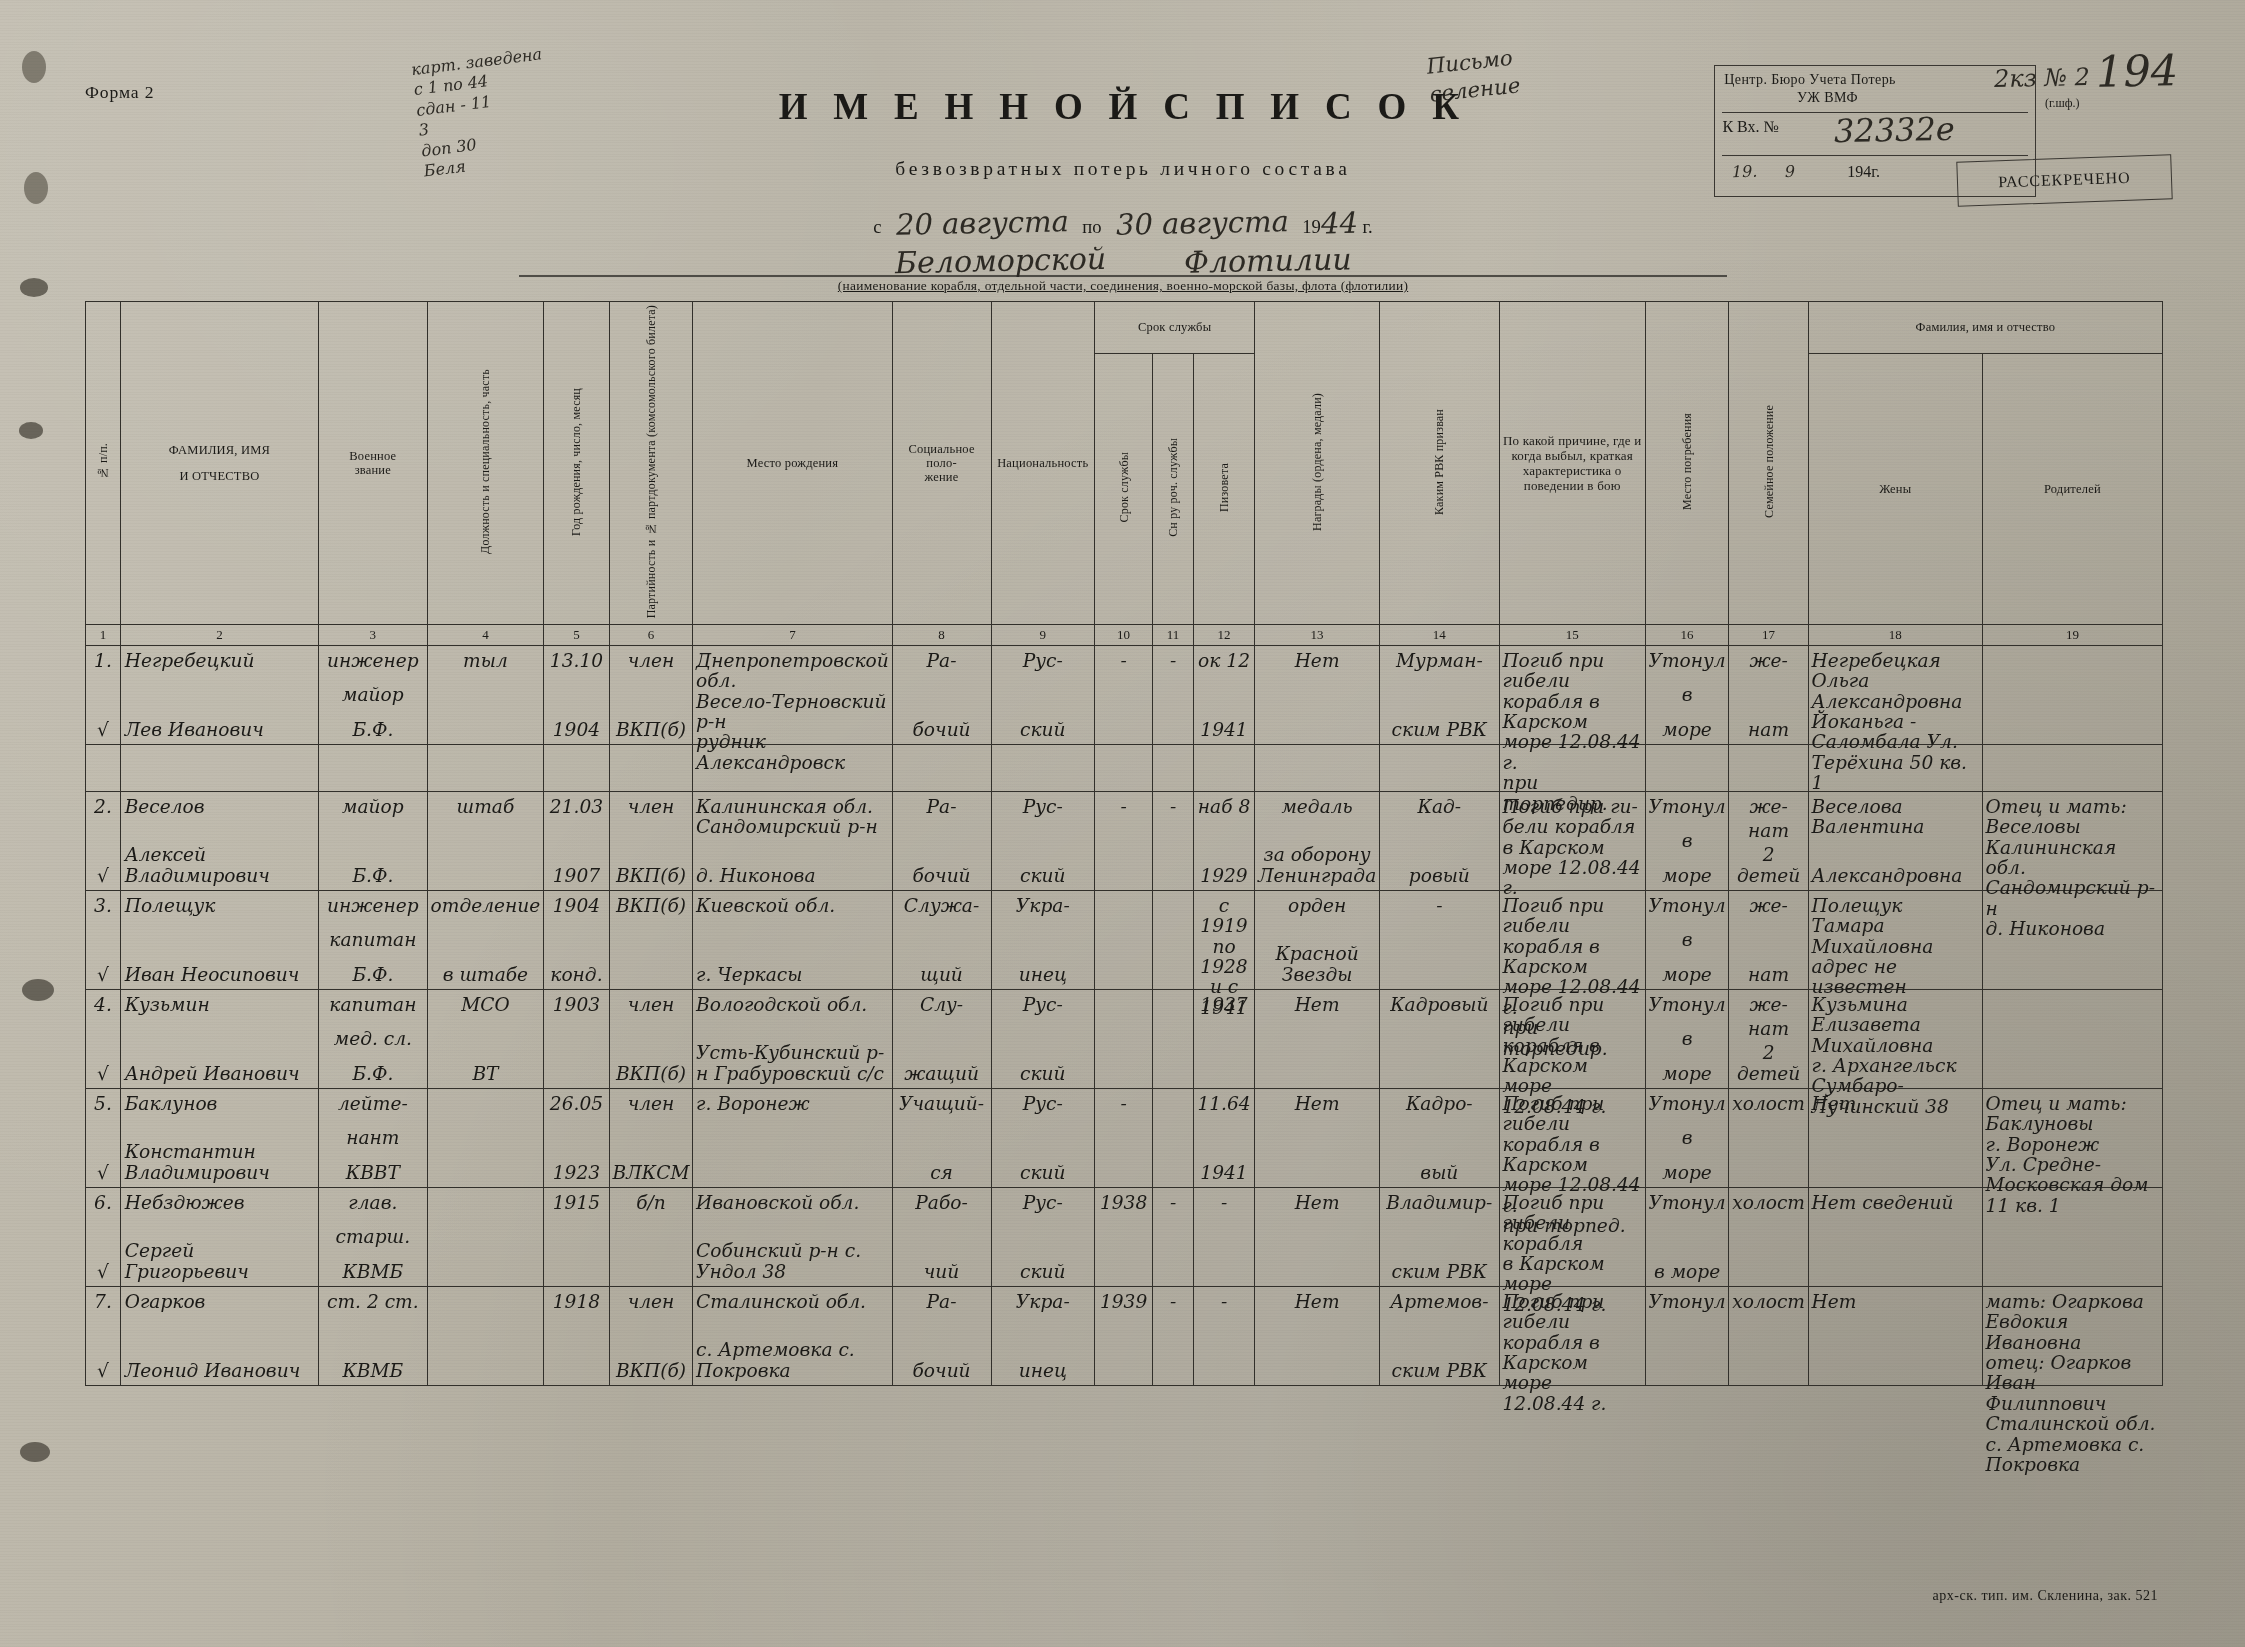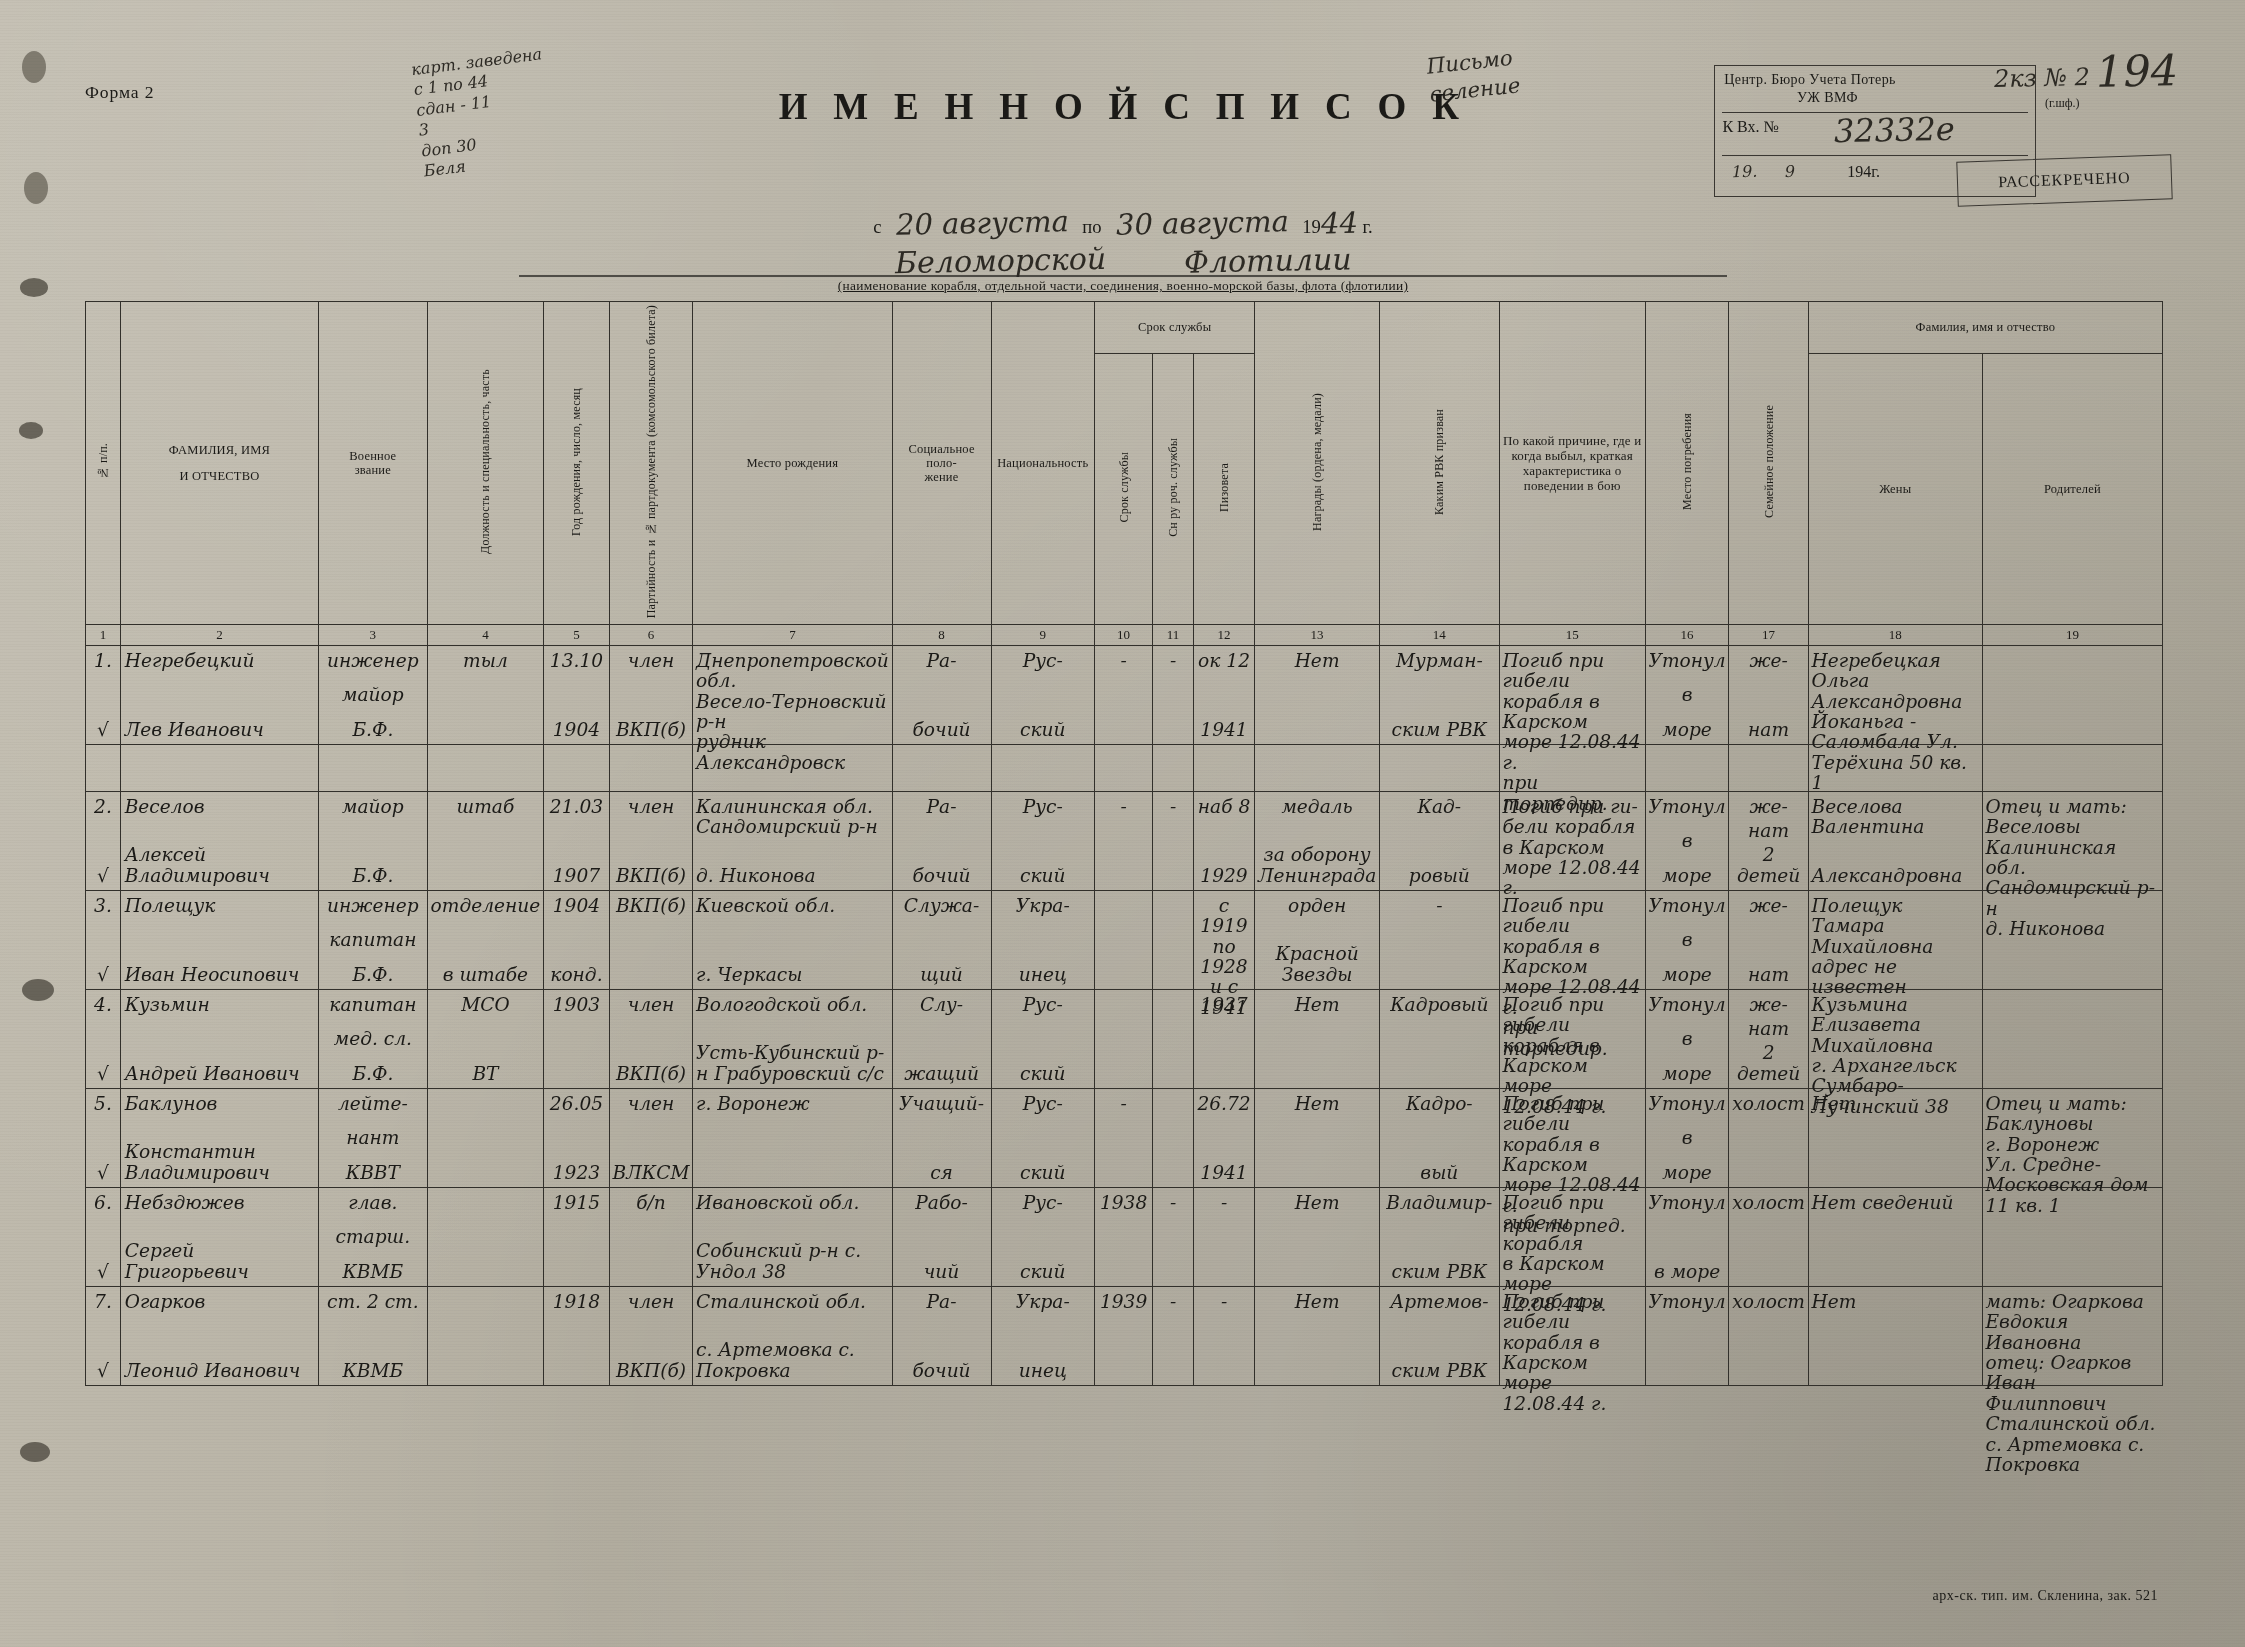--- a/index.html
+++ b/index.html
@@ -202,20 +202,21 @@
     <div class="l4">
       <span class="hw">19.</span>
       <span class="hw" style="margin-left:24px">9</span>
       <span style="margin-left:48px">194</span><span>г.</span>
     </div>
   </div>
 
   <div class="declass">РАССЕКРЕЧЕНО</div>
 
   <div class="title">И М Е Н Н О Й   С П И С О К</div>
+  <div class="subtitle">безвозвратных потерь личного состава</div>
 
   <div class="periodline">
     <span>с</span>
     <span class="hw" style="margin:0 9.3px">20 августа</span>
     <span>по</span>
     <span class="hw" style="margin:0 9.3px">30 августа</span>
     <span>19</span><span class="hw">44</span>
     <span>г.</span>
   </div>
 
@@ -810,21 +811,21 @@
           <td>
             <div class="cellstack small">
               <div class="a">-</div>
             </div>
           </td>
           <td>
             <div class="cellstack small"></div>
           </td>
           <td>
             <div class="cellstack small">
-              <div class="a">26.72</div>
+              <div class="a">11.64</div>
               <div class="b">1941</div>
             </div>
           </td>
           <td>
             <div class="cellstack small">
               <div class="a">Нет</div>
             </div>
           </td>
           <td>
             <div class="cellstack small">

